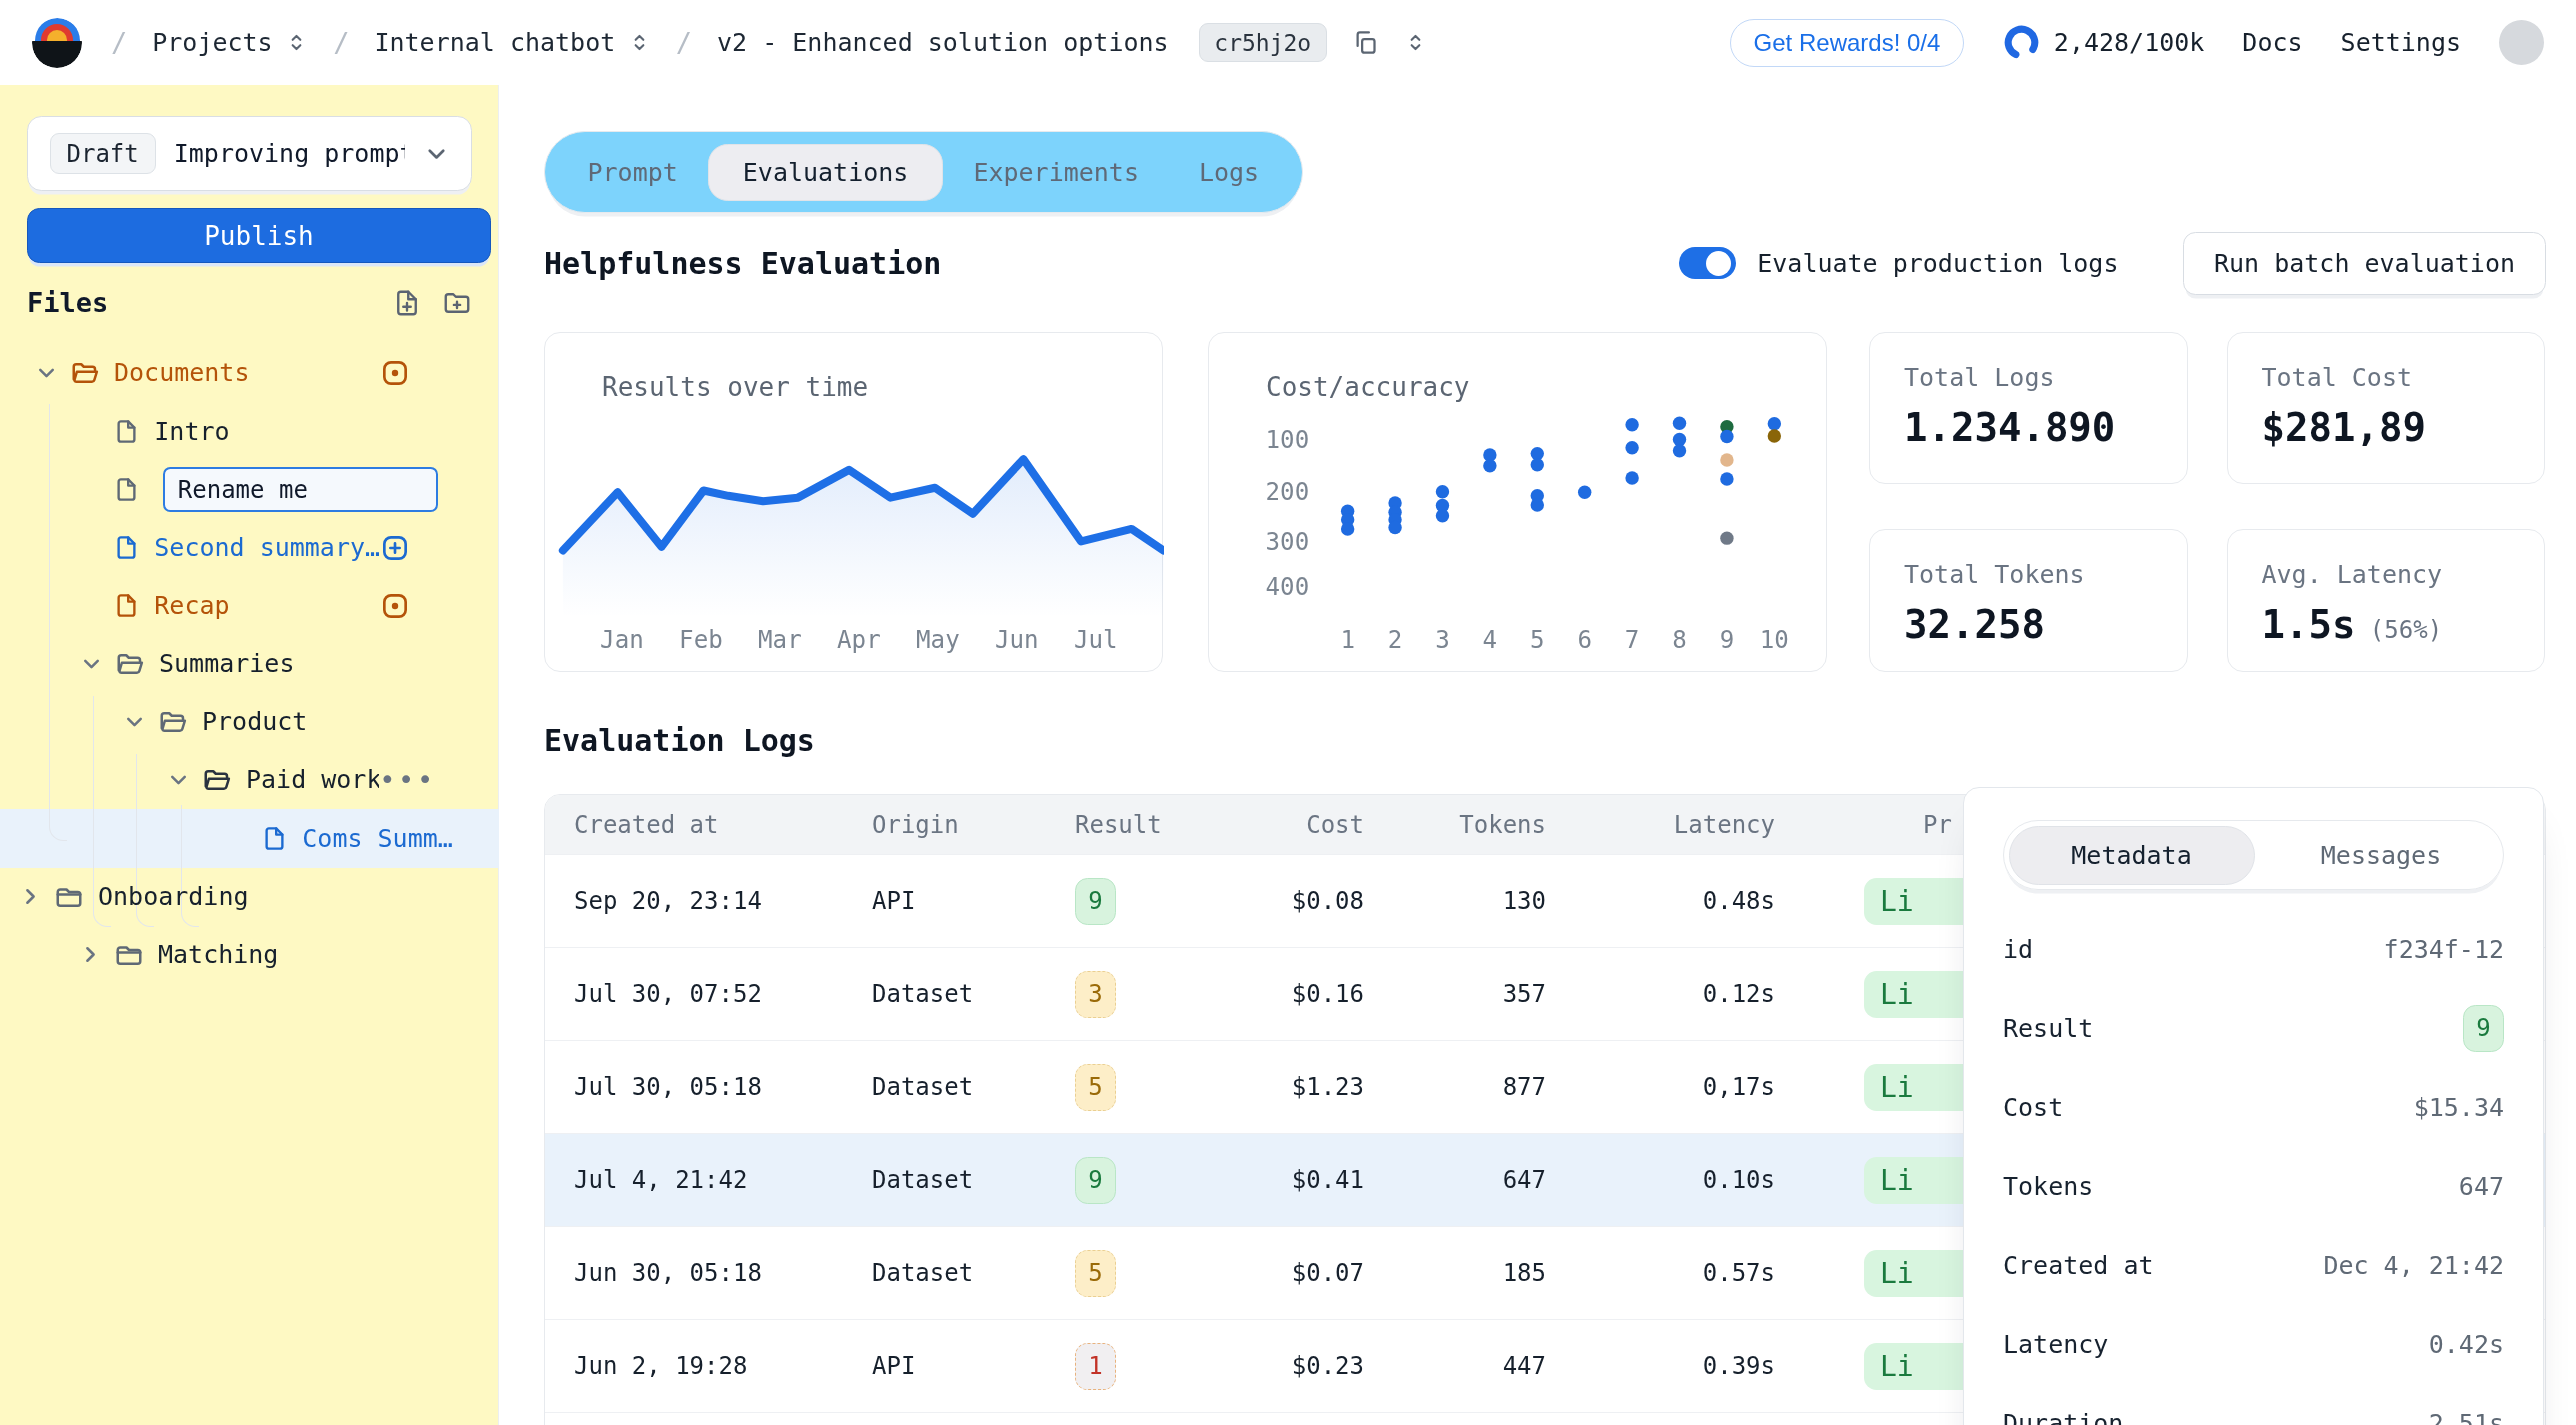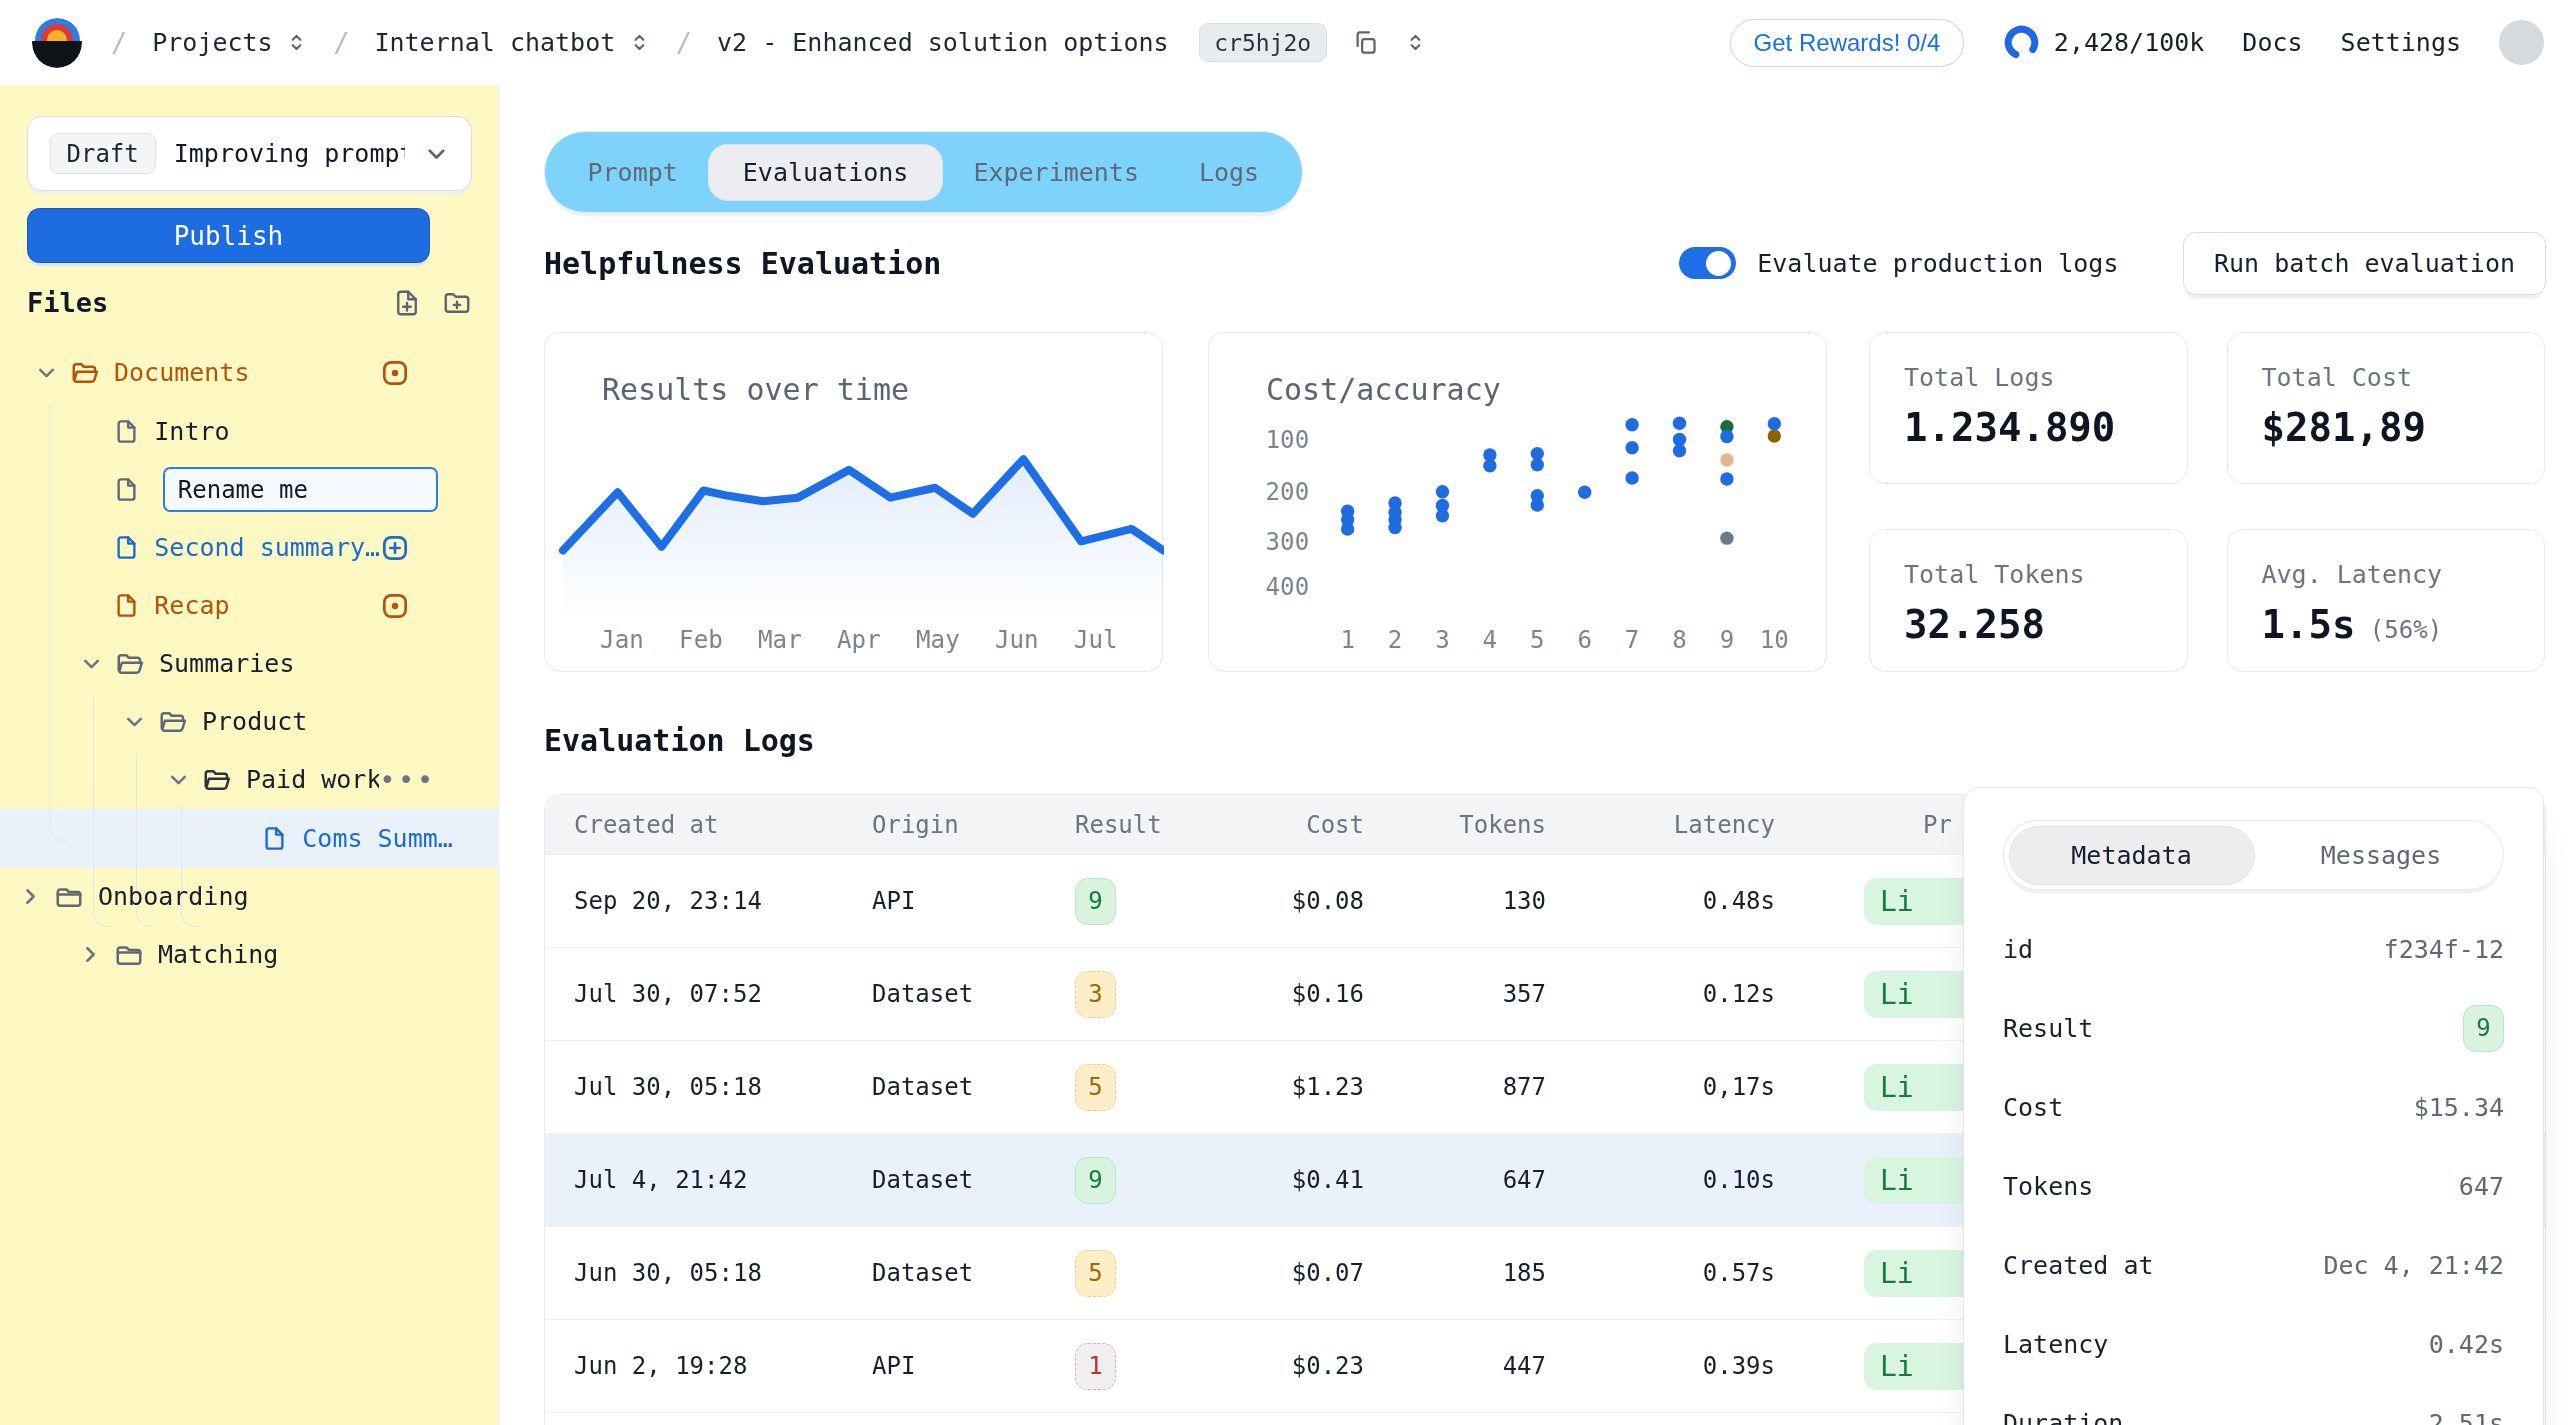--- a/index.html
+++ b/index.html
@@ -31,21 +31,21 @@
   .toplink { font-size:25px; color:#16202c; cursor:pointer; }
   .avatar { width:45px; height:45px; border-radius:50%; background:#d6d9dd; cursor:pointer; }
 
   
   .sidebar { position:absolute; left:0; top:85px; width:499px; bottom:0; border-right:1.8px solid #eceff2; background:#fef9c3; }
   .version-card { position:absolute; left:27px; top:31px; width:445px; height:75px; background:#fff;
     border:1.8px solid #d9dee4; border-radius:14.3px; box-shadow:0 5.4px 0 -1.8px #eef0f3;
     display:flex; align-items:center; padding:0 21.5px; gap:18px; cursor:pointer; }
   .draft-pill { background:#f3f5f7; border:1.8px solid #dde2e7; border-radius:9px; padding:5.4px 16px; font-size:24px; color:#1b2430; flex:none; }
   .version-title { font-size:25px; color:#10192a; white-space:nowrap; overflow:hidden; flex:1; }
-  .publish-btn { position:absolute; left:27px; top:123px; width:403px; height:55px; background:#1d6ce0;
+  .publish-btn { position:absolute; left:27px; top:123px; width:464px; height:55px; background:#1d6ce0;
     border:1.8px solid #1557bd; border-radius:12.5px; box-shadow:0 5.4px 0 -1.8px #dbe7f8;
     color:#fff; font-size:26px; display:flex; align-items:center; justify-content:center; cursor:pointer;
     font-family:inherit; }
   .files-row { position:absolute; left:27px; top:202px; width:445px; display:flex; align-items:center; }
   .files-label { font-size:27px; font-weight:bold; color:#10192a; }
   .files-icons { margin-left:auto; display:flex; gap:19.7px; }
   .tree { position:absolute; left:0; top:0; right:0; bottom:0; }
   .trow { position:absolute; left:0; width:499px; height:57px; display:flex; align-items:center;
     font-size:25px; cursor:pointer; z-index:2; }
   .trow .lbl { white-space:nowrap; overflow:hidden; }
@@ -72,21 +72,21 @@
   .h1 { font-size:30px; font-weight:bold; color:#0e1622; }
   .toggle-wrap { margin-left:auto; display:flex; align-items:center; gap:21.5px; }
   .toggle { width:57px; height:32px; border-radius:16px; background:#1e6fe6; position:relative; cursor:pointer; flex:none; }
   .toggle .knob { position:absolute; right:4.5px; top:3.6px; width:25px; height:25px; border-radius:50%; background:#fff; }
   .toggle-label { font-size:25px; color:#16202c; white-space:nowrap; }
   .run-btn { margin-left:43px; background:#fff; border:1.8px solid #d8dde3; border-radius:12.5px; height:63px;
     padding:0 30px; font-size:25px; color:#16202c; display:flex; align-items:center;
     box-shadow:0 6.3px 0 -2.7px #eef0f3; cursor:pointer; font-family:inherit; white-space:nowrap; }
 
   .card { position:absolute; background:#fff; border:1.8px solid #e7eaee; border-radius:16px; }
-  .card-title { position:absolute; left:57px; top:39px; font-size:30px; color:#5b6572; }
+  .card-title { position:absolute; left:57px; top:39px; font-size:26px; color:#5b6572; }
   .stats-grid { position:absolute; left:1869px; top:332px; width:676px; height:340px;
     display:grid; grid-template-columns:1fr 1fr; grid-template-rows:152px 143px; gap:45px 39px; }
   .stat-card { background:#fff; border:1.8px solid #e7eaee; border-radius:16px; padding:30px 34px; }
   .stat-label { font-size:25px; color:#6a7482; }
   .stat-value { font-size:39px; font-weight:bold; color:#0e1622; margin-top:12.5px; white-space:nowrap; }
   .stat-suffix { font-size:24px; font-weight:normal; color:#6a7482; }
 
   .logs-title { position:absolute; left:544px; top:723px; font-size:30px; font-weight:bold; color:#0e1622; }
   .logs-table { position:absolute; left:544px; top:794px; width:2002px; height:664px; background:#fff;
     border:1.8px solid #e7eaee; border-radius:16px; overflow:hidden; }

